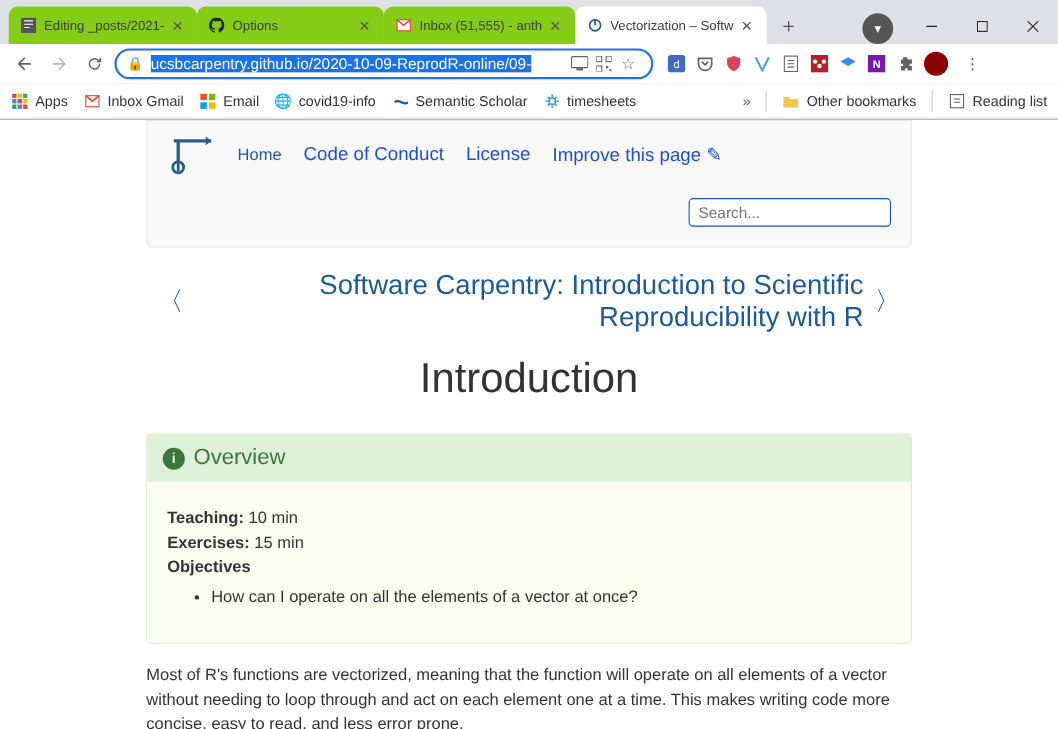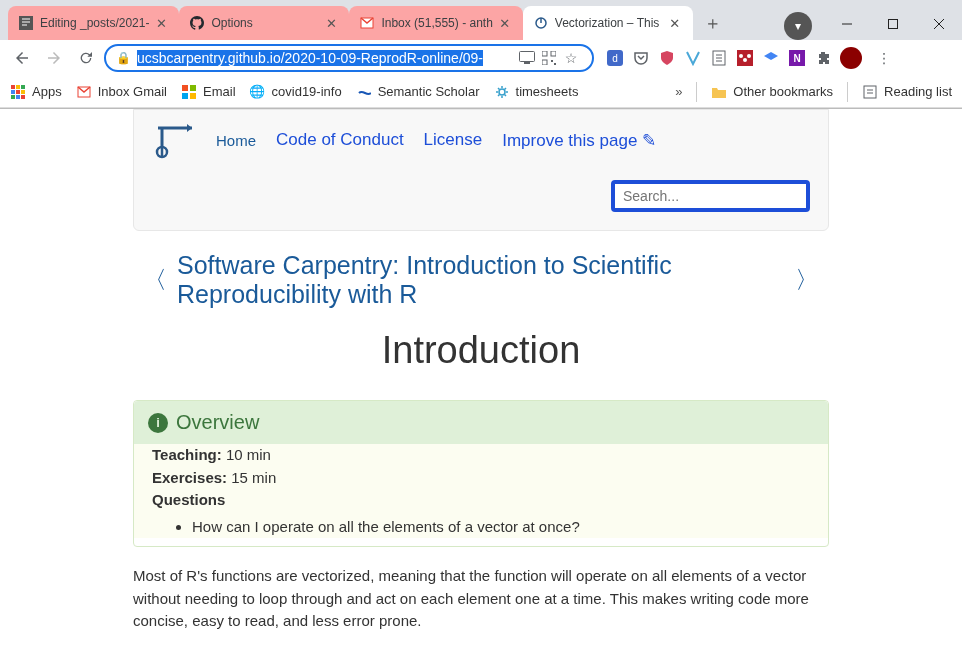--- a/index.html
+++ b/index.html
@@ -2,21 +2,21 @@
 <html><head>
 <meta charset="utf-8">
 <style>
 * { margin: 0; padding: 0; box-sizing: border-box; }
 body { font-family: -apple-system, "Segoe UI", Helvetica, Arial, sans-serif; font-size: 14px; color: #333; background: #fff; width: 962px; height: 663px; overflow: hidden; }
 
 
 .browser-chrome { background: #dee1e6; border-bottom: 1px solid #bbb; }
 .titlebar { display: flex; align-items: flex-end; height: 40px; background: #dee1e6; }
 .tabs { display: flex; align-items: flex-end; flex: 1; padding-left: 8px; height: 40px; }
-.tab { display: flex; align-items: center; height: 34px; padding: 0 10px; min-width: 170px; max-width: 175px; background: #fca5a5; border-top-left-radius: 8px; border-top-right-radius: 8px; font-size: 12px; color: #3c4043; cursor: pointer; position: relative; }
+.tab { display: flex; align-items: center; height: 34px; padding: 0 10px; min-width: 170px; max-width: 175px; background: #84cc16; border-top-left-radius: 8px; border-top-right-radius: 8px; font-size: 12px; color: #3c4043; cursor: pointer; position: relative; }
 .tab.active { background: #fff; }
 .tab .favicon { width: 16px; height: 16px; margin-right: 6px; display: flex; align-items: center; justify-content: center; flex-shrink: 0; }
 .tab .tab-title { flex: 1; white-space: nowrap; overflow: hidden; text-overflow: clip; }
 .tab .tab-close { width: 16px; height: 16px; display: flex; align-items: center; justify-content: center; color: #555; font-size: 13px; margin-left: 4px; }
 .newtab { width: 28px; height: 28px; display: flex; align-items: center; justify-content: center; color: #555; font-size: 18px; margin-left: 6px; margin-bottom: 3px; cursor: pointer; }
 .window-controls { display: flex; align-items: center; margin-left: auto; }
 .wbtn { width: 46px; height: 32px; display: flex; align-items: center; justify-content: center; color: #222; cursor: pointer; }
 .media-btn { width: 28px; height: 28px; border-radius: 50%; background: #555; color: #fff; display: flex; align-items: center; justify-content: center; margin: 0 12px; font-size: 12px; }
 
 .toolbar { display: flex; align-items: center; height: 36px; background: #fff; padding: 0 8px; gap: 4px; }
@@ -41,32 +41,32 @@
 .page::-webkit-scrollbar-track { background: #f1f1f1; }
 .page::-webkit-scrollbar-thumb { background: #c1c1c1; }
 
 .container { max-width: 720px; margin: 0 auto; padding: 0 12px; }
 
 .site-nav { background: #f8f8f8; border: 1px solid #e7e7e7; border-radius: 0 0 6px 6px; padding: 10px 18px 18px; display: flex; flex-wrap: wrap; align-items: center; gap: 20px; margin-bottom: 20px; }
 .site-logo { width: 44px; height: 40px; display: flex; align-items: center; justify-content: center; }
 .nav-link { color: #1d4ed8; font-size: 17px; cursor: pointer; }
 .nav-link.home { color: #1a5a99; font-size: 15px; }
 .nav-search-wrap { width: 100%; display: flex; justify-content: flex-end; }
-.nav-search { width: 199px; height: 26px; border: 4px solid #1d4ed8; padding: 12px 8px; font-size: 14px; color: #888; border-radius: 4px; }
+.nav-search { width: 184px; height: 26px; border: 1px solid #1d4ed8; padding: 12px 8px; font-size: 14px; color: #888; border-radius: 4px; }
 
 .ep-nav { display: flex; align-items: center; justify-content: space-between; margin: 12px 0; }
 .ep-arrow { color: #1a5a99; font-size: 24px; cursor: pointer; padding: 0 10px; }
-.ep-title { color: #1a5a99; font-size: 25px; text-align: left; cursor: pointer; }
+.ep-title { color: #1a5a99; font-size: 25px; text-align: right; cursor: pointer; }
 
 h1.page-title { text-align: center; font-size: 38px; font-weight: 400; margin: 20px 0 28px; color: #333; }
 
 .overview { border: 1px solid #d6e9c6; border-radius: 4px; margin-bottom: 18px; }
 .overview-header { background: #dff0d8; padding: 10px 14px; display: flex; align-items: center; gap: 8px; font-size: 20px; color: #3c763d; border-top-left-radius: 4px; border-top-right-radius: 4px; }
 .overview-header .info-icon { width: 20px; height: 20px; border-radius: 50%; background: #3c763d; color: #dff0d8; display: flex; align-items: center; justify-content: center; font-weight: bold; font-size: 13px; }
-.overview-body { background: #fcfdf1; padding: 0 18px; font-size: 15px; color: #333; line-height: 1.5; }
+.overview-body { background: #fcfdf1; padding: 22px 18px; font-size: 15px; color: #333; line-height: 1.5; }
 .overview-body strong { font-weight: bold; }
 .overview-body ul { margin: 4px 0 8px 40px; }
 
 .body-text { font-size: 15px; line-height: 1.5; color: #333; }
 
 
 svg { display: block; }
 </style>
 </head>
 <body>
@@ -107,21 +107,21 @@
         <span class="tab-close">✕</span>
       </div>
 
       <div class="tab active">
         <span class="favicon">
             <svg width="14" height="14" viewBox="0 0 14 14">
               <circle cx="7" cy="7" r="5" stroke="#2b5a8b" stroke-width="1.5" fill="none"></circle>
               <line x1="7" y1="2" x2="7" y2="7" stroke="#2b5a8b" stroke-width="1.5"></line>
             </svg>
           </span>
-        <span class="tab-title">Vectorization – This</span>
+        <span class="tab-title">Vectorization – Softw</span>
         <span class="tab-close">✕</span>
       </div>
 
       <div class="newtab">＋</div>
     </div>
 
     <div class="media-btn">▾</div>
 
     <div class="window-controls">
       <div class="wbtn">
@@ -359,21 +359,21 @@
     <h1 class="page-title">Introduction</h1>
 
     <div class="overview">
       <div class="overview-header">
         <span class="info-icon">i</span>
         <span>Overview</span>
       </div>
       <div class="overview-body">
         <p><strong>Teaching:</strong> <span>10 min</span></p>
         <p><strong>Exercises:</strong> <span>15 min</span></p>
-        <p><strong>Questions</strong></p>
+        <p><strong>Objectives</strong></p>
         <ul>
             <li>How can I operate on all the elements of a vector at once?</li>
           </ul>
       </div>
     </div>
 
     <p class="body-text">Most of R's functions are vectorized, meaning that the function will operate on all elements of a vector without needing to loop through and act on each element one at a time. This makes writing code more concise, easy to read, and less error prone.</p>
 
   </div>
 </div>

